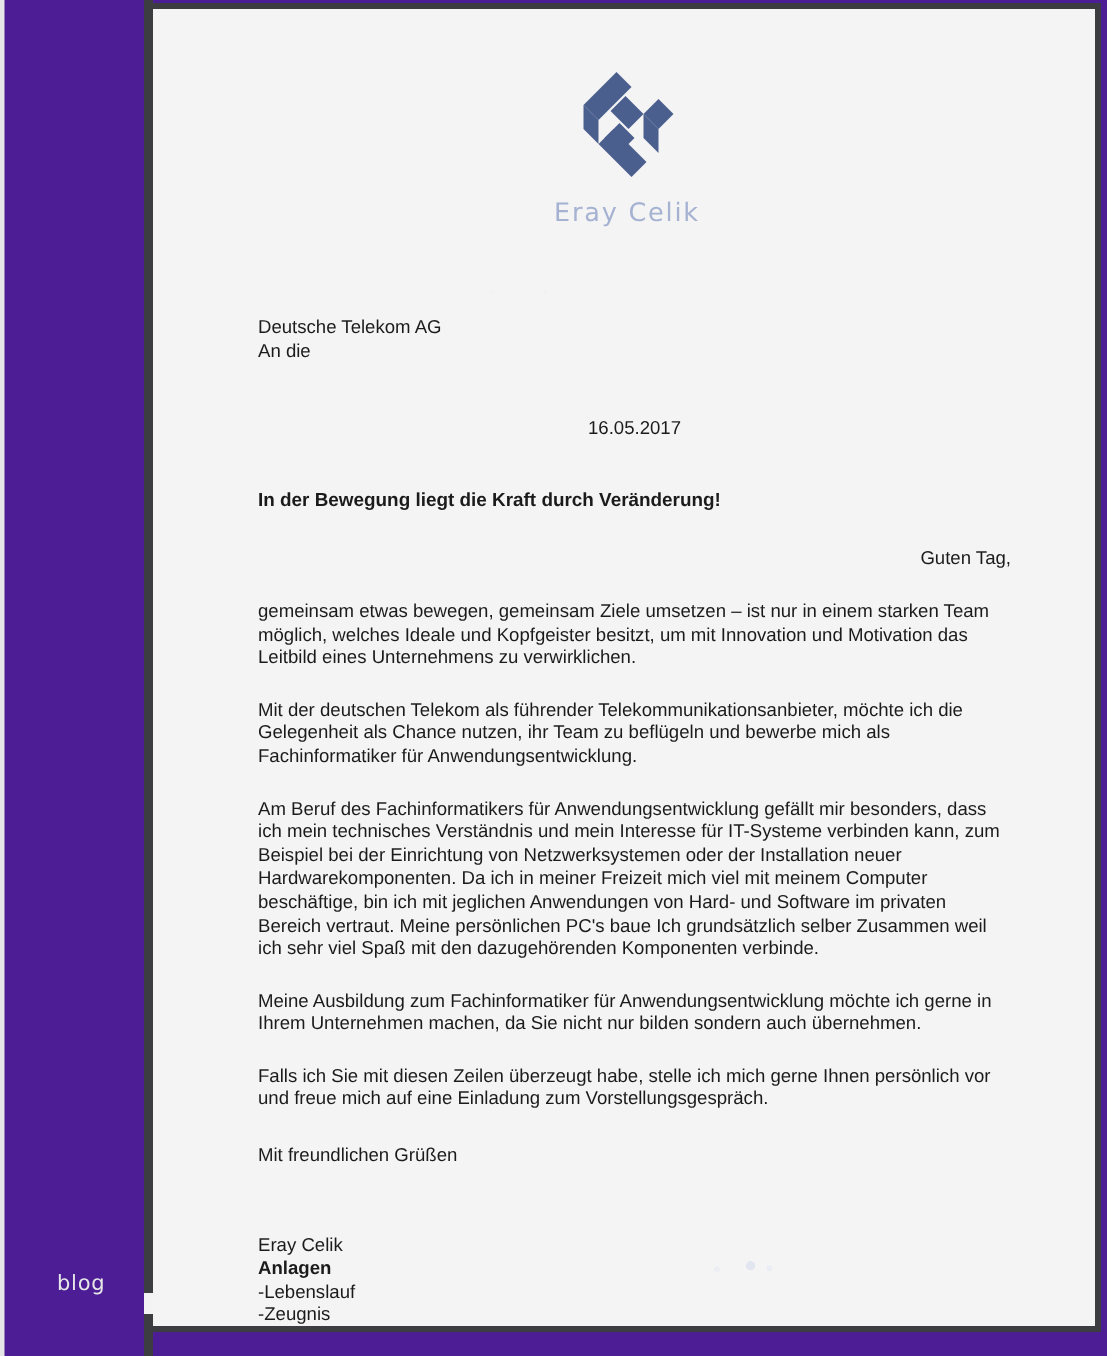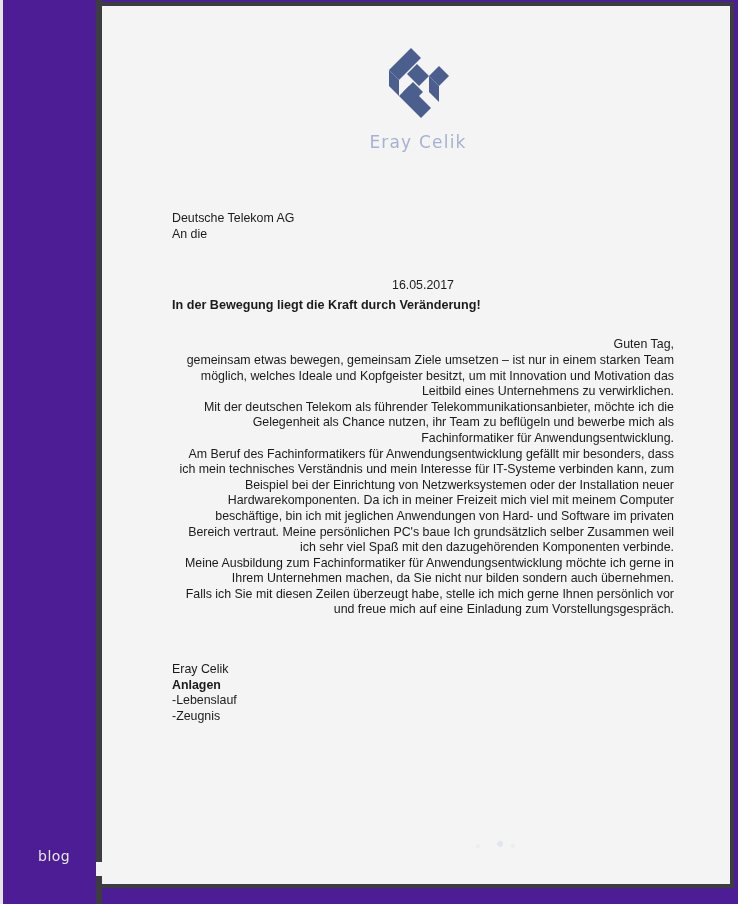--- a/index.html
+++ b/index.html
@@ -121,25 +121,25 @@
     line-height: 15.6px;
     color: #1b1b1b;
   }
   .addr-line { white-space: pre; }
   .date-line {
     text-align: center;
     margin-top: 36px;
   }
   .subject {
     font-weight: bold;
-    margin-top: 4px;
+    margin-top: 32px;
     font-size: 12.6px;
   }
   .greeting { margin-top: 24px; text-align: right; }
-  .para { text-align: right; }
+  .para { margin-top: 19px; text-align: left; }
   .closing { margin-top: 22px; }
   .sig-name { margin-top: 44px; }
   .attach-title {
     font-weight: bold;
   }
   .attach-item { }
 
   
   .bottom-artifact {
     position: absolute;
@@ -204,20 +204,21 @@
       <div class="subject">In der Bewegung liegt die Kraft durch Veränderung!</div>
 
       <div class="greeting">Guten Tag,</div>
 
       <div class="para">gemeinsam etwas bewegen, gemeinsam Ziele umsetzen – ist nur in einem starken Team möglich, welches Ideale und Kopfgeister besitzt, um mit Innovation und Motivation das Leitbild eines Unternehmens zu verwirklichen.</div>
       <div class="para">Mit der deutschen Telekom als führender Telekommunikationsanbieter, möchte ich die Gelegenheit als Chance nutzen, ihr Team zu beflügeln und bewerbe mich als Fachinformatiker für Anwendungsentwicklung.</div>
       <div class="para">Am Beruf des Fachinformatikers für Anwendungsentwicklung gefällt mir besonders, dass ich mein technisches Verständnis und mein Interesse für IT-Systeme verbinden kann, zum Beispiel bei der Einrichtung von Netzwerksystemen oder der Installation neuer Hardwarekomponenten. Da ich in meiner Freizeit mich viel mit meinem Computer beschäftige, bin ich mit jeglichen Anwendungen von Hard- und Software im privaten Bereich vertraut. Meine persönlichen PC's baue Ich grundsätzlich selber Zusammen weil ich sehr viel Spaß mit den dazugehörenden Komponenten verbinde.</div>
       <div class="para">Meine Ausbildung zum Fachinformatiker für Anwendungsentwicklung möchte ich gerne in Ihrem Unternehmen machen, da Sie nicht nur bilden sondern auch übernehmen.</div>
       <div class="para">Falls ich Sie mit diesen Zeilen überzeugt habe, stelle ich mich gerne Ihnen persönlich vor und freue mich auf eine Einladung zum Vorstellungsgespräch.</div>
 
+      <div class="closing">Mit freundlichen Grüßen</div>
 
       <div class="sig-name">Eray Celik</div>
 
       <div class="attach-title">Anlagen</div>
       <div class="attach-item">-Lebenslauf</div>
       <div class="attach-item">-Zeugnis</div>
 
     </div>
 
     <div class="bottom-artifact"></div>

